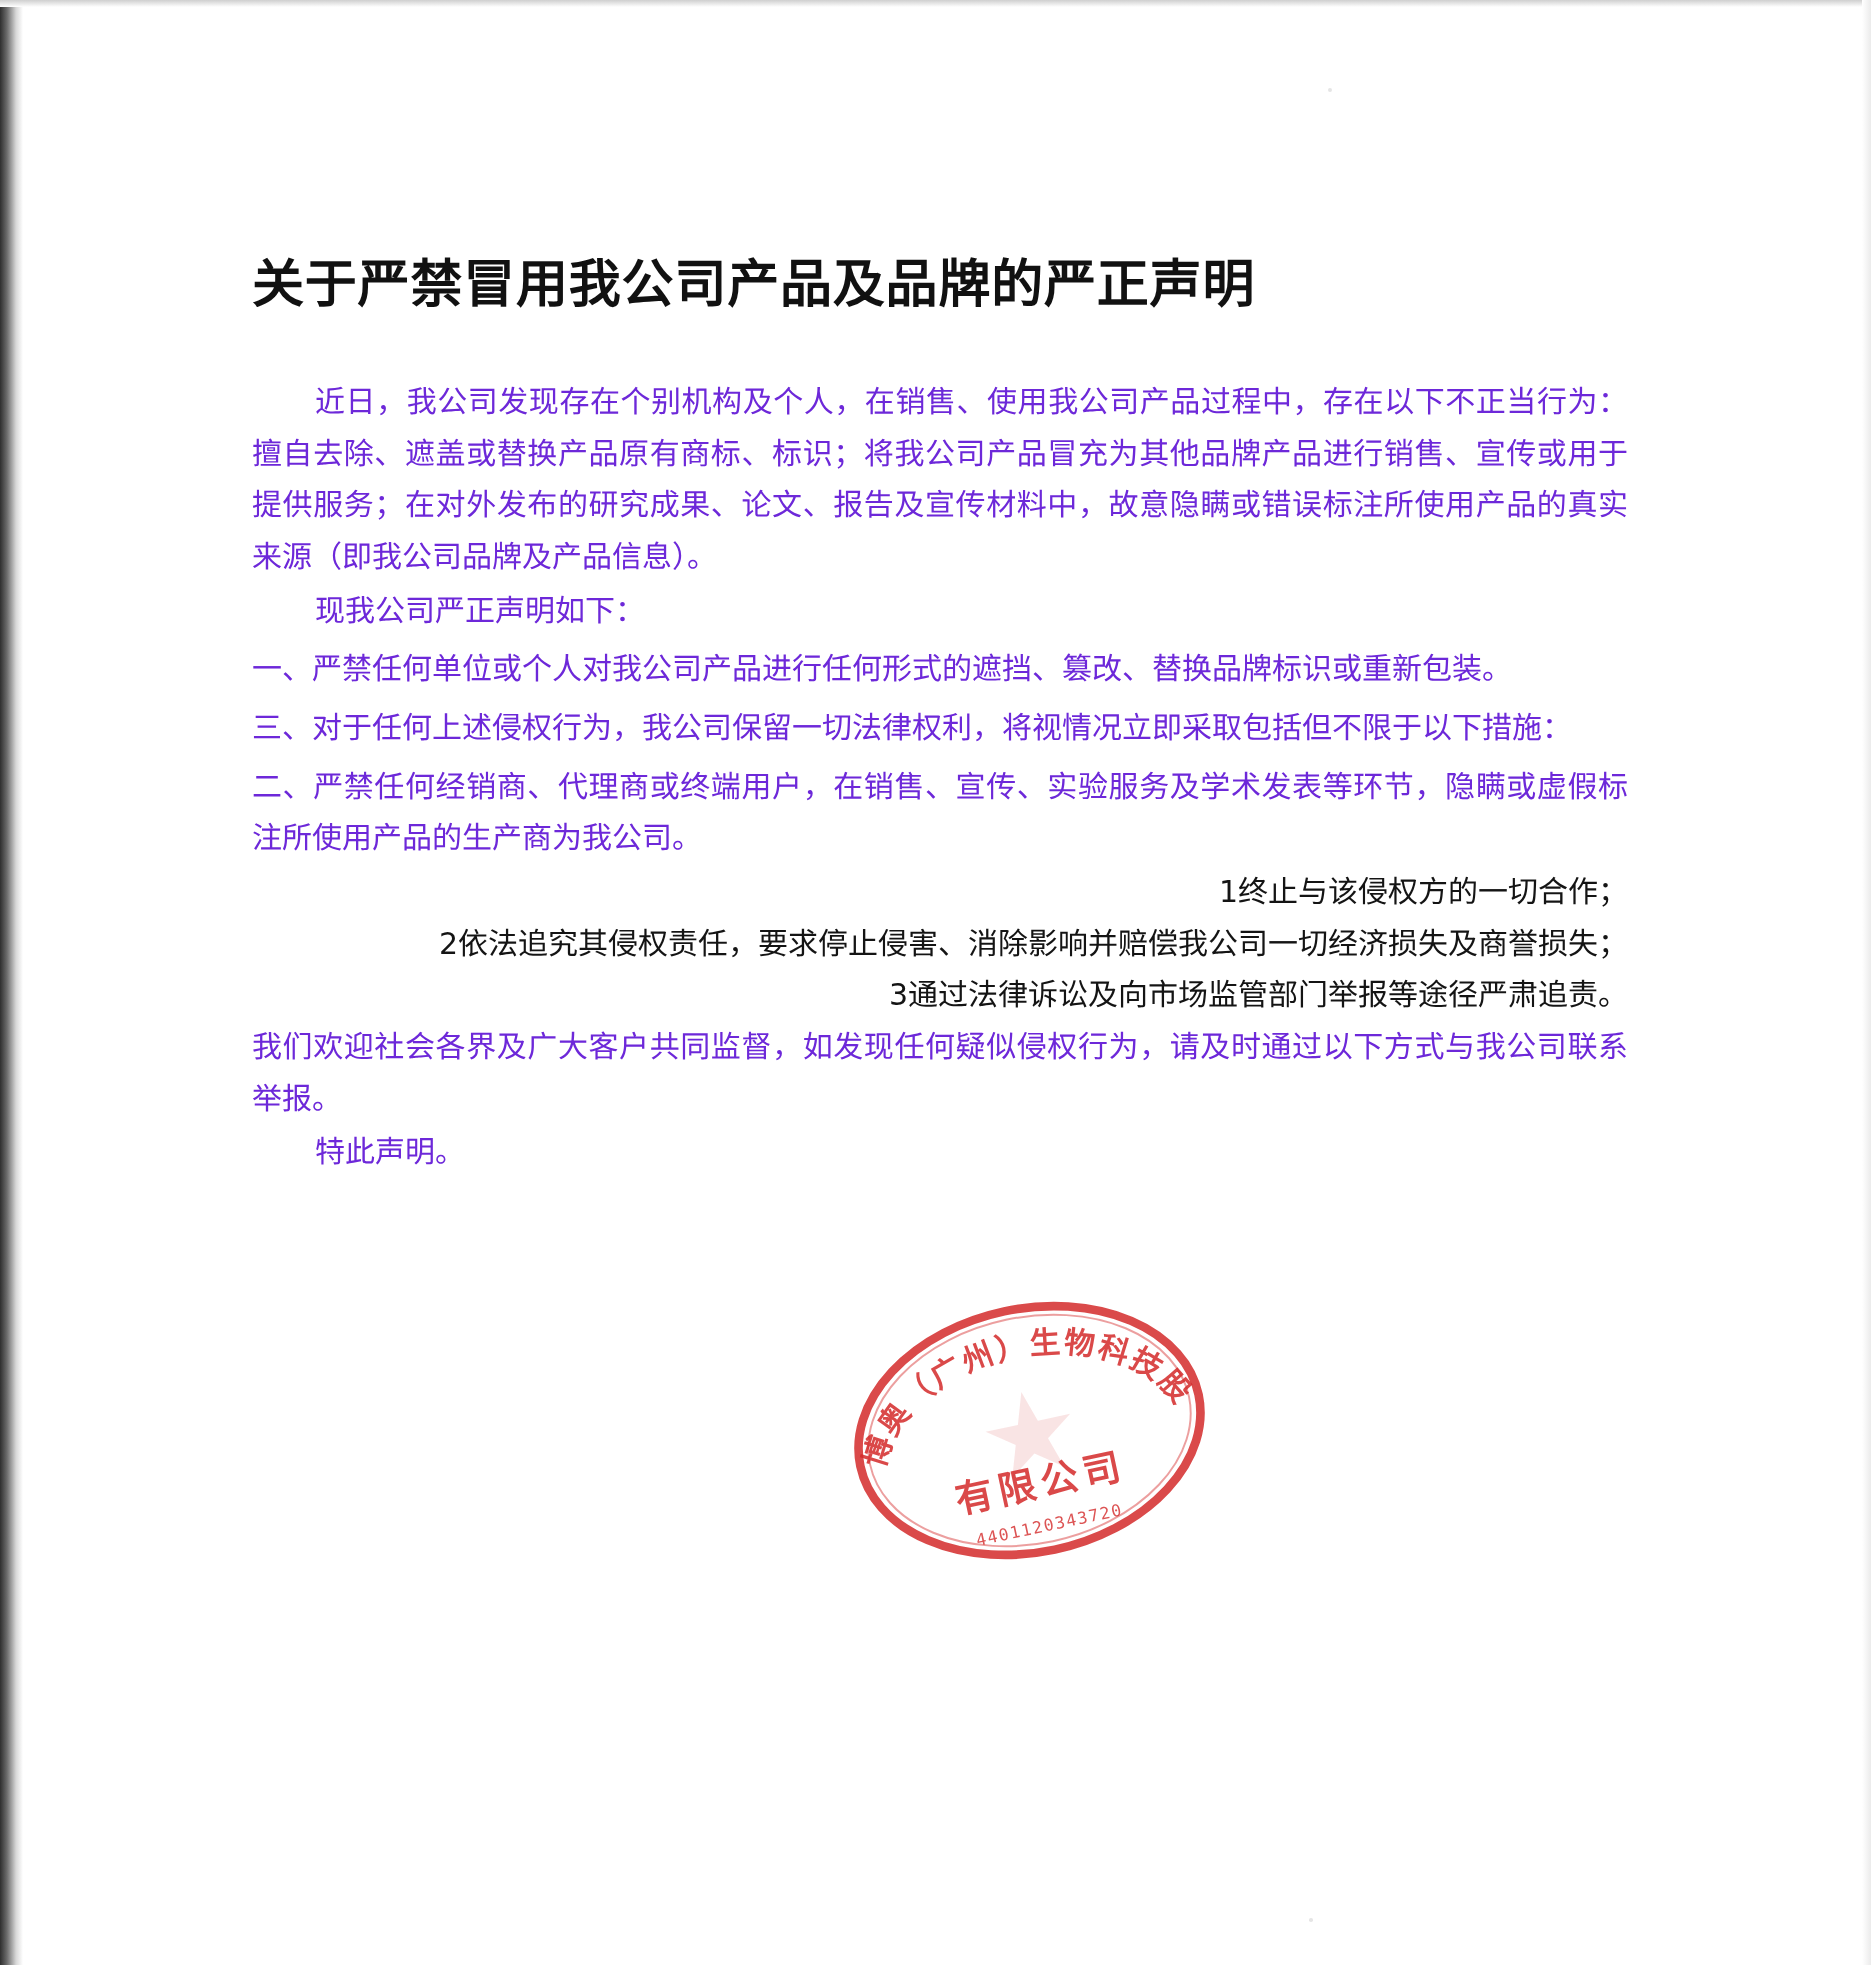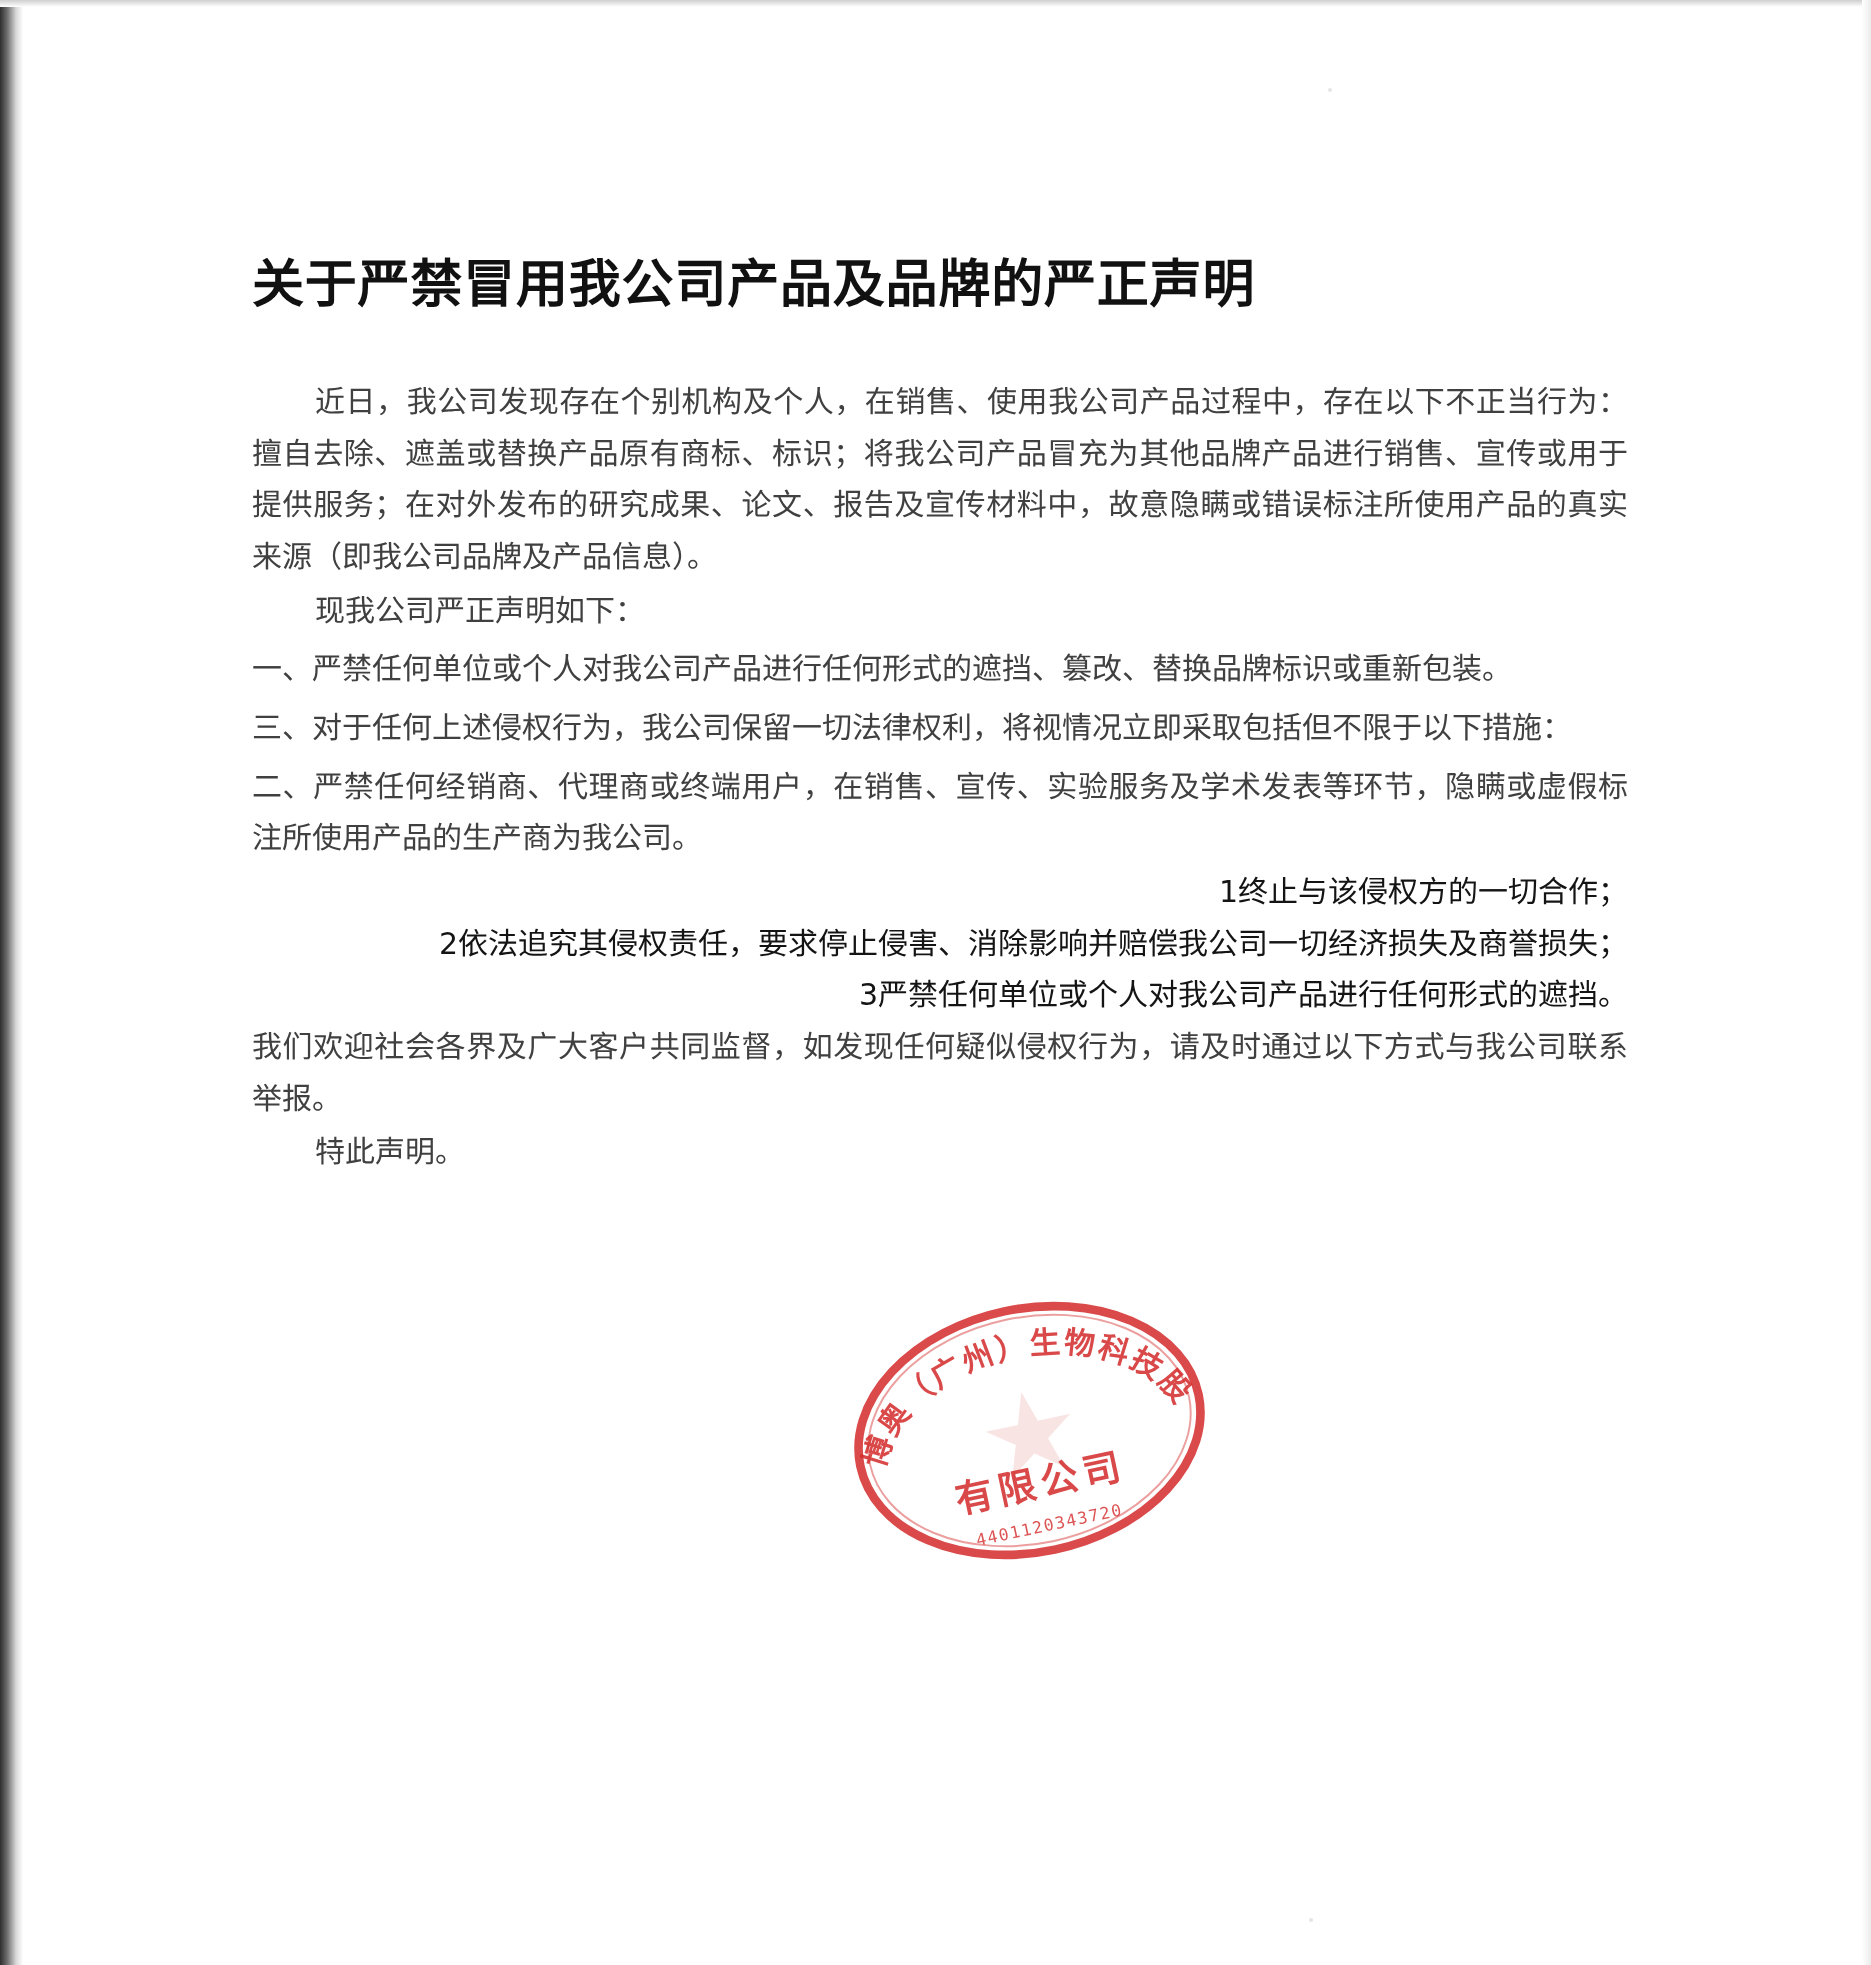--- a/index.html
+++ b/index.html
@@ -52,21 +52,21 @@
     text-align: left;
     letter-spacing: 0.8px;
     color: #111;
     margin: 0 0 59px 0;
     line-height: 1.25;
   }
 
   .para {
     font-size: 30px;
     line-height: 1.72;
-    color: #404040;
+    color: #6d28d9;
     margin: 0 0 2.4px 0;
     text-align: justify;
     text-justify: inter-ideograph;
   }
   .indent {
     text-indent: 63px;
   }
   .numbered {
     margin-top: 7px;
   }
@@ -152,21 +152,21 @@
     <p class="para numbered">三、对于任何上述侵权行为，我公司保留一切法律权利，将视情况立即采取包括但不限于以下措施：</p>
     <p class="para numbered">二、严禁任何经销商、代理商或终端用户，在销售、宣传、实验服务及学术发表等环节，隐瞒或虚假标注所使用产品的生产商为我公司。</p>
 
     <p class="sub-item">
       <span class="num">1</span><span>终止与该侵权方的一切合作；</span>
     </p>
     <p class="sub-item">
       <span class="num">2</span><span>依法追究其侵权责任，要求停止侵害、消除影响并赔偿我公司一切经济损失及商誉损失；</span>
     </p>
     <p class="sub-item">
-      <span class="num">3</span><span>严禁任何单位或个人对我公司产品进行任何形式的遮挡。</span>
+      <span class="num">3</span><span>通过法律诉讼及向市场监管部门举报等途径严肃追责。</span>
     </p>
 
     <p class="para">我们欢迎社会各界及广大客户共同监督，如发现任何疑似侵权行为，请及时通过以下方式与我公司联系举报。</p>
     <p class="para indent">特此声明。</p>
 
   </div>
 
 
   <div class="seal">
     <svg viewBox="0 0 980 700" xmlns="http://www.w3.org/2000/svg" aria-hidden="true">

